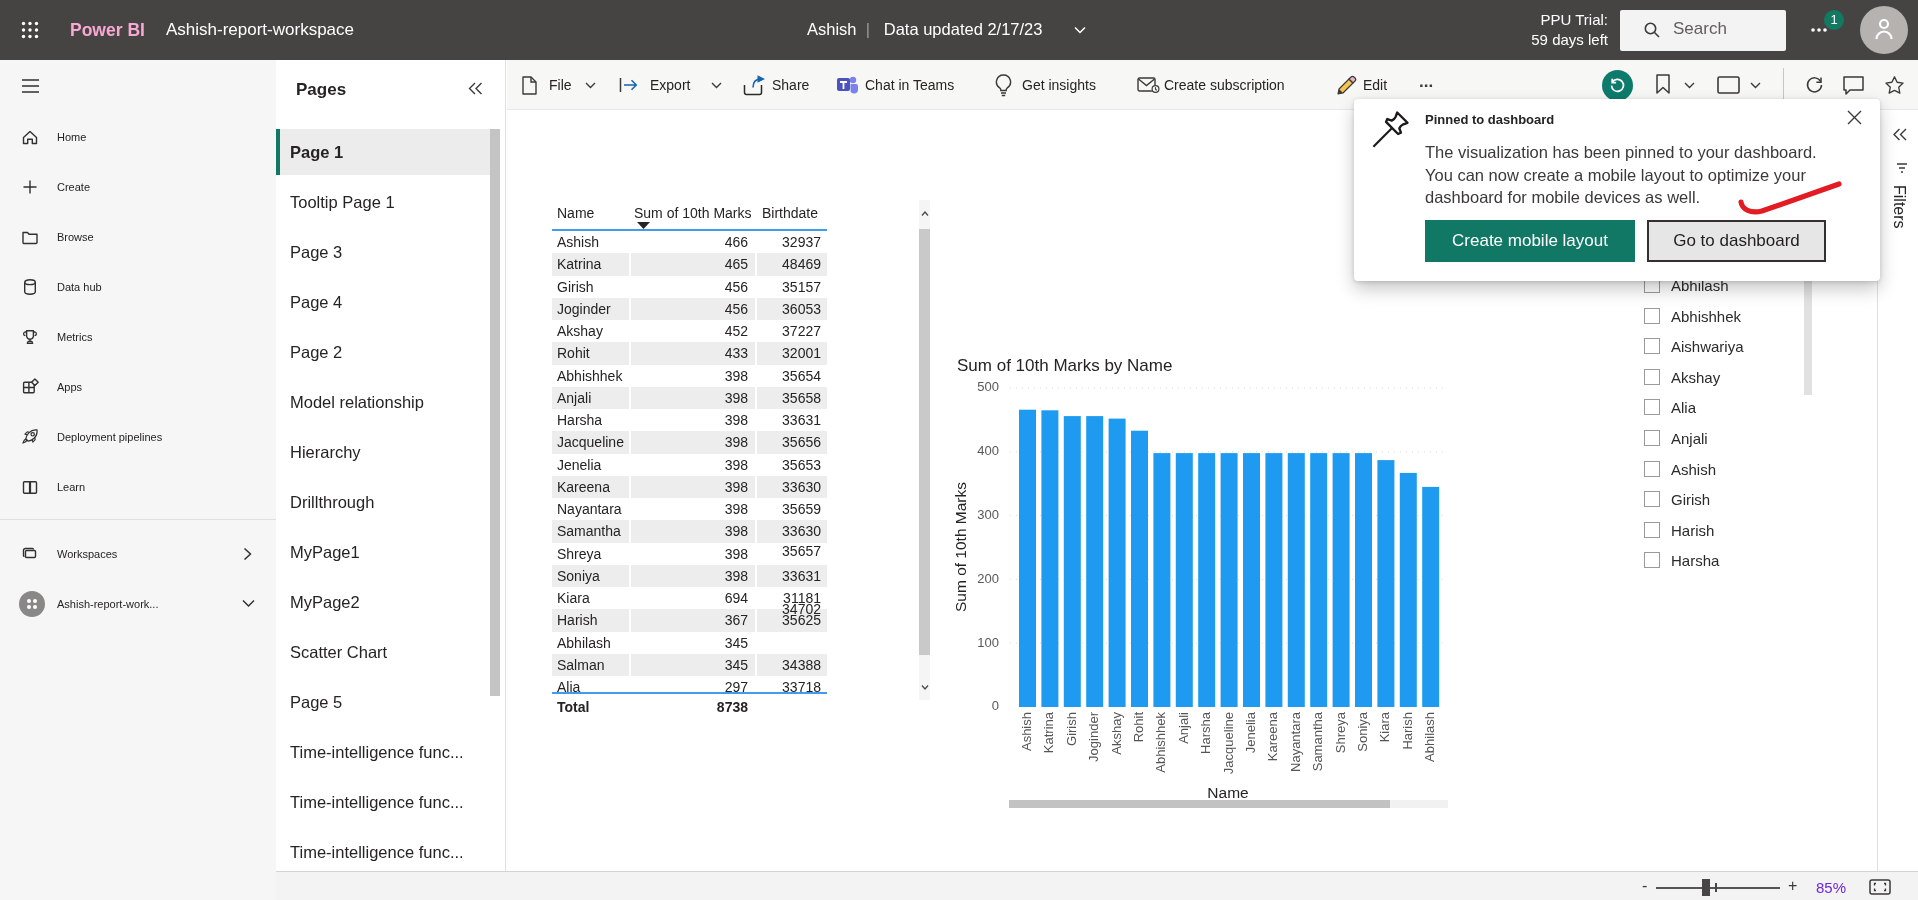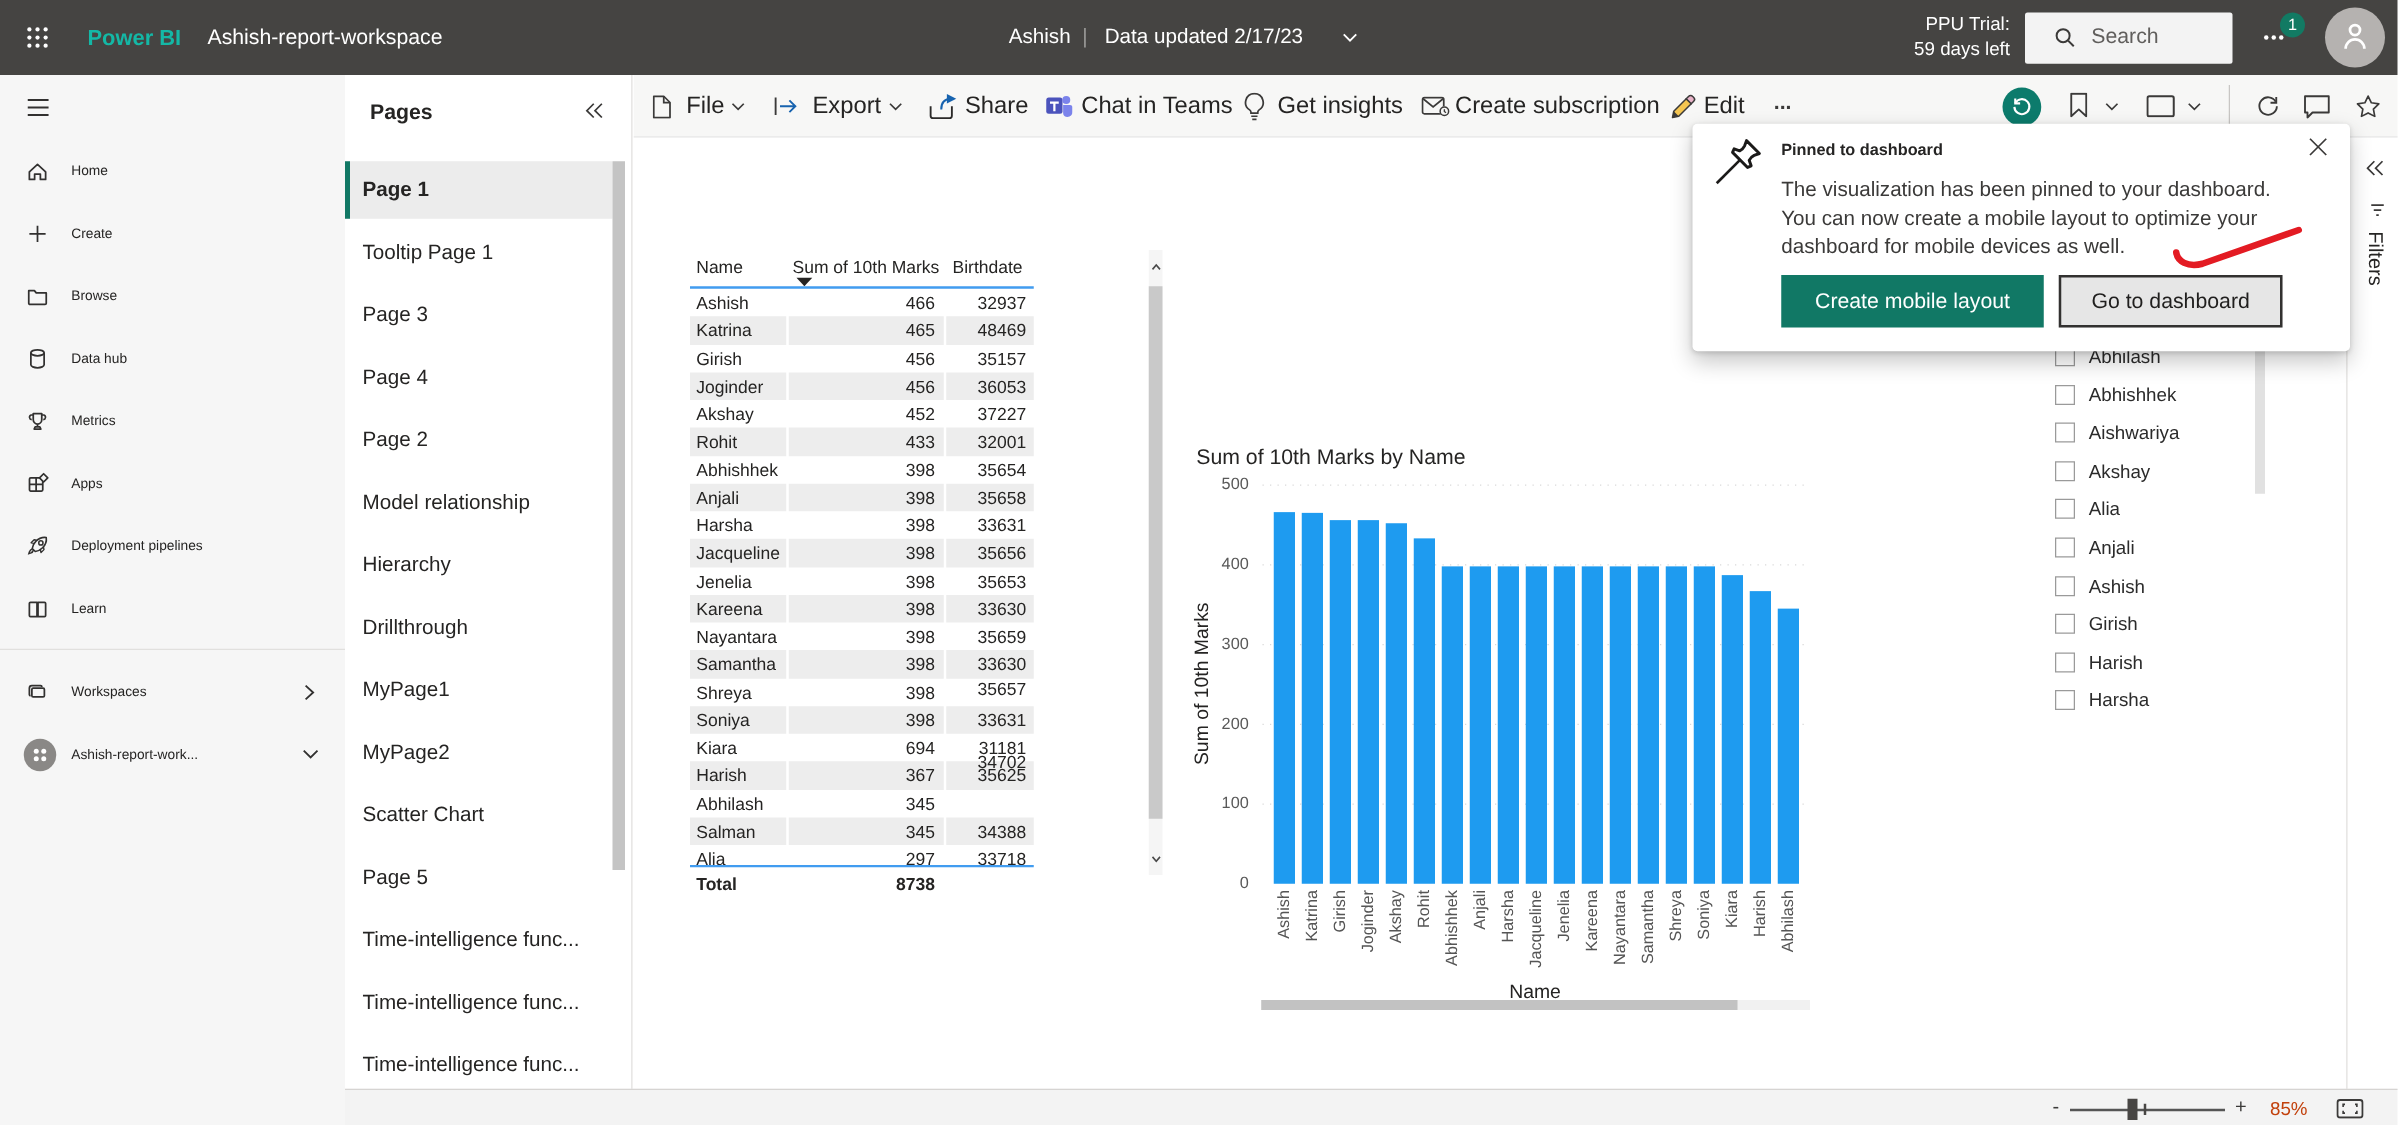--- a/index.html
+++ b/index.html
@@ -2,39 +2,39 @@
 <html><head><meta charset="utf-8">
 <style>
 * {margin:0;padding:0;box-sizing:border-box}
 html,body {width:1918px;height:900px;overflow:hidden;font-family:"Liberation Sans",sans-serif;background:#fff}
 .abs {position:absolute}
 .tcell {font-size:14px;color:#252423;line-height:22.26px}
 .r {text-align:right;width:100px;margin-left:-100px}
 .pgit {font-size:16.5px;color:#252423}
 .nvlbl {font-size:11px;color:#252423;line-height:22px}
 .slbl {font-size:15px;color:#2b2b2b;line-height:22px}
-.tbtxt {font-size:19px;color:#252423;line-height:50px;height:50px}
+.tbtxt {font-size:14px;color:#252423;line-height:50px;height:50px}
 </style></head>
 <body>
 
 <div class="abs" style="left:0;top:0;width:1918px;height:60px;background:#454442">
   <svg class="abs" style="left:21px;top:21px" width="18" height="18" viewBox="0 0 18 18">
     <g fill="#fff">
         <circle cx="2.5" cy="2.5" r="1.7"></circle>
         <circle cx="9" cy="2.5" r="1.7"></circle>
         <circle cx="15.5" cy="2.5" r="1.7"></circle>
     <circle cx="2.5" cy="9" r="1.7"></circle>
         <circle cx="9" cy="9" r="1.7"></circle>
         <circle cx="15.5" cy="9" r="1.7"></circle>
     <circle cx="2.5" cy="15.5" r="1.7"></circle>
         <circle cx="9" cy="15.5" r="1.7"></circle>
         <circle cx="15.5" cy="15.5" r="1.7"></circle>
       </g>
   </svg>
-  <div class="abs" style="left:70px;top:20px;font-size:17.5px;font-weight:bold;color:#14b8a6">Power BI</div>
+  <div class="abs" style="left:70px;top:20px;font-size:17.5px;font-weight:bold;color:#f9a8d4">Power BI</div>
   <div class="abs" style="left:166px;top:20px;font-size:17px;color:#fff">Ashish-report-workspace</div>
   <div class="abs" style="left:807px;top:20px;font-size:16.5px;color:#fff">Ashish&nbsp;&nbsp;<span style="color:#9a9a98">|</span>&nbsp;&nbsp; Data updated 2/17/23</div>
   <svg class="abs" style="left:1074px;top:26px" width="12" height="8" viewBox="0 0 12 8">
       <path d="M1 1.5 6 6.5 11 1.5" stroke="#fff" stroke-width="1.5" fill="none"></path>
     </svg>
   <div class="abs" style="left:1440px;top:10px;width:168px;text-align:right;font-size:15px;color:#fff;line-height:20px">PPU Trial:<br>59 days left</div>
   <div class="abs" style="left:1620px;top:10px;width:166px;height:41px;background:#f3f3f3;border-radius:2px">
     <svg class="abs" style="left:23px;top:11px" width="18" height="18" viewBox="0 0 18 18">
         <circle cx="7.5" cy="7.5" r="5.2" fill="none" stroke="#3b3a39" stroke-width="1.6"></circle>
         <path d="m11.5 11.5 4.5 4.5" stroke="#3b3a39" stroke-width="1.6"></path>
@@ -429,21 +429,21 @@
     <path d="M1 1h10M3 5h6M5 9h2" stroke="#3b3a39" stroke-width="1.4"></path>
   </svg>
 <div class="abs" style="left:1884px;top:185px;font-size:16px;color:#252423;transform:rotate(90deg);transform-origin:0 0;white-space:nowrap;left:1908px">Filters</div>
 
 <div class="abs" style="left:276px;top:871px;width:1642px;height:29px;background:#f3f3f3;border-top:1px solid #d6d4d2"></div>
 <div class="abs" style="left:1642px;top:877px;font-size:16px;color:#3b3a39">-</div>
 <div class="abs" style="left:1656px;top:887px;width:124px;height:1.6px;background:#555"></div>
 <div class="abs" style="left:1702px;top:879px;width:8px;height:17px;background:#484644"></div>
 <div class="abs" style="left:1715px;top:883px;width:1.6px;height:9px;background:#484644"></div>
 <div class="abs" style="left:1788px;top:877px;font-size:16px;color:#3b3a39">+</div>
-<div class="abs" style="left:1816px;top:879px;font-size:15px;color:#c2410c">85%</div>
+<div class="abs" style="left:1816px;top:879px;font-size:15px;color:#6d28d9">85%</div>
 <svg class="abs" style="left:1869px;top:879px" width="22" height="16" viewBox="0 0 22 16">
     <rect x="1" y="1" width="20" height="14" rx="2" fill="none" stroke="#3b3a39" stroke-width="1.5"></rect>
     <path d="M7 4.5H5.5v2M7 11.5H5.5v-2M15 4.5h1.5v2M15 11.5h1.5v-2" fill="none" stroke="#3b3a39" stroke-width="1.3"></path>
   </svg>
 
 <div class="abs" style="left:1354px;top:99px;width:526px;height:182px;background:#fff;border-radius:4px;box-shadow:0 8px 18px rgba(0,0,0,.22),0 1px 4px rgba(0,0,0,.15)"></div>
 <svg class="abs" style="left:1366px;top:106px" width="48" height="48" viewBox="0 0 48 48">
  <g transform="translate(24,24) rotate(45) scale(1.12)" fill="none" stroke="#1b1a19" stroke-width="2.1" stroke-linejoin="round">
   <path d="M -6.5,-15.6 L 6.5,-15.6 L 4.8,-12 C 4.0,-9.6 4.0,-9.0 4.8,-7.0 L 8.6,-5.2 L 7.6,-2.6 L -7.6,-2.6 L -8.6,-5.2 L -4.8,-7.0 C -4.0,-9.0 -4.0,-9.6 -4.8,-12 Z"></path>
   <path d="M 0,-2.6 L 0,21" stroke-width="1.9"></path>

